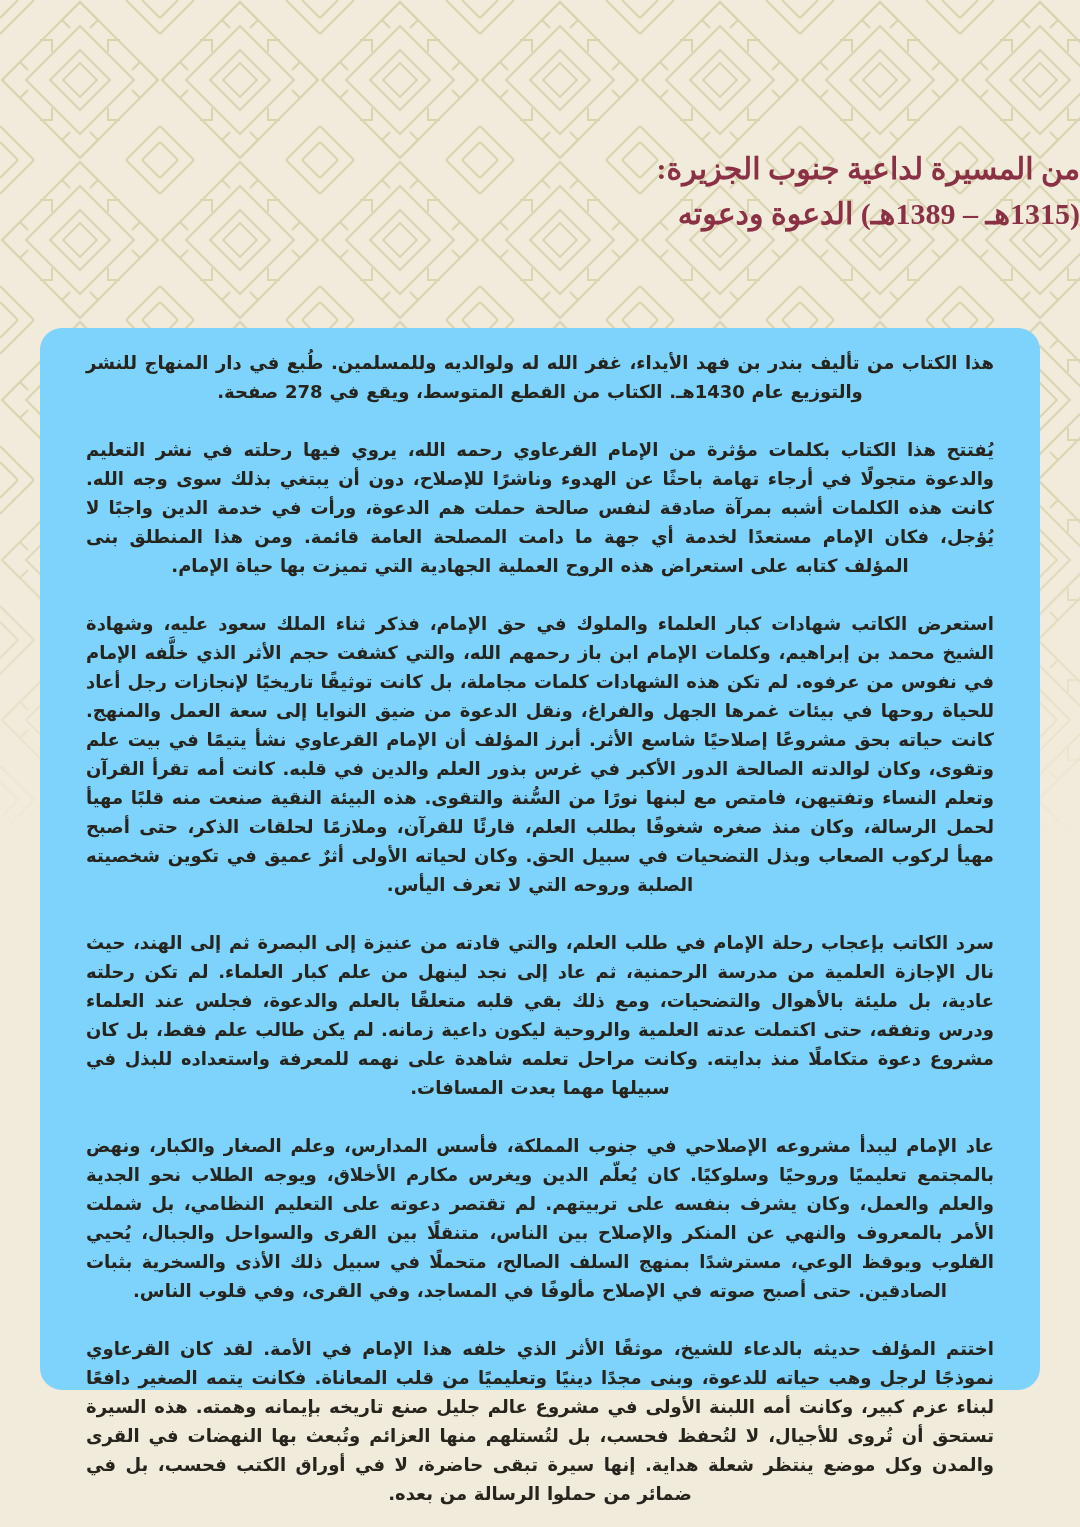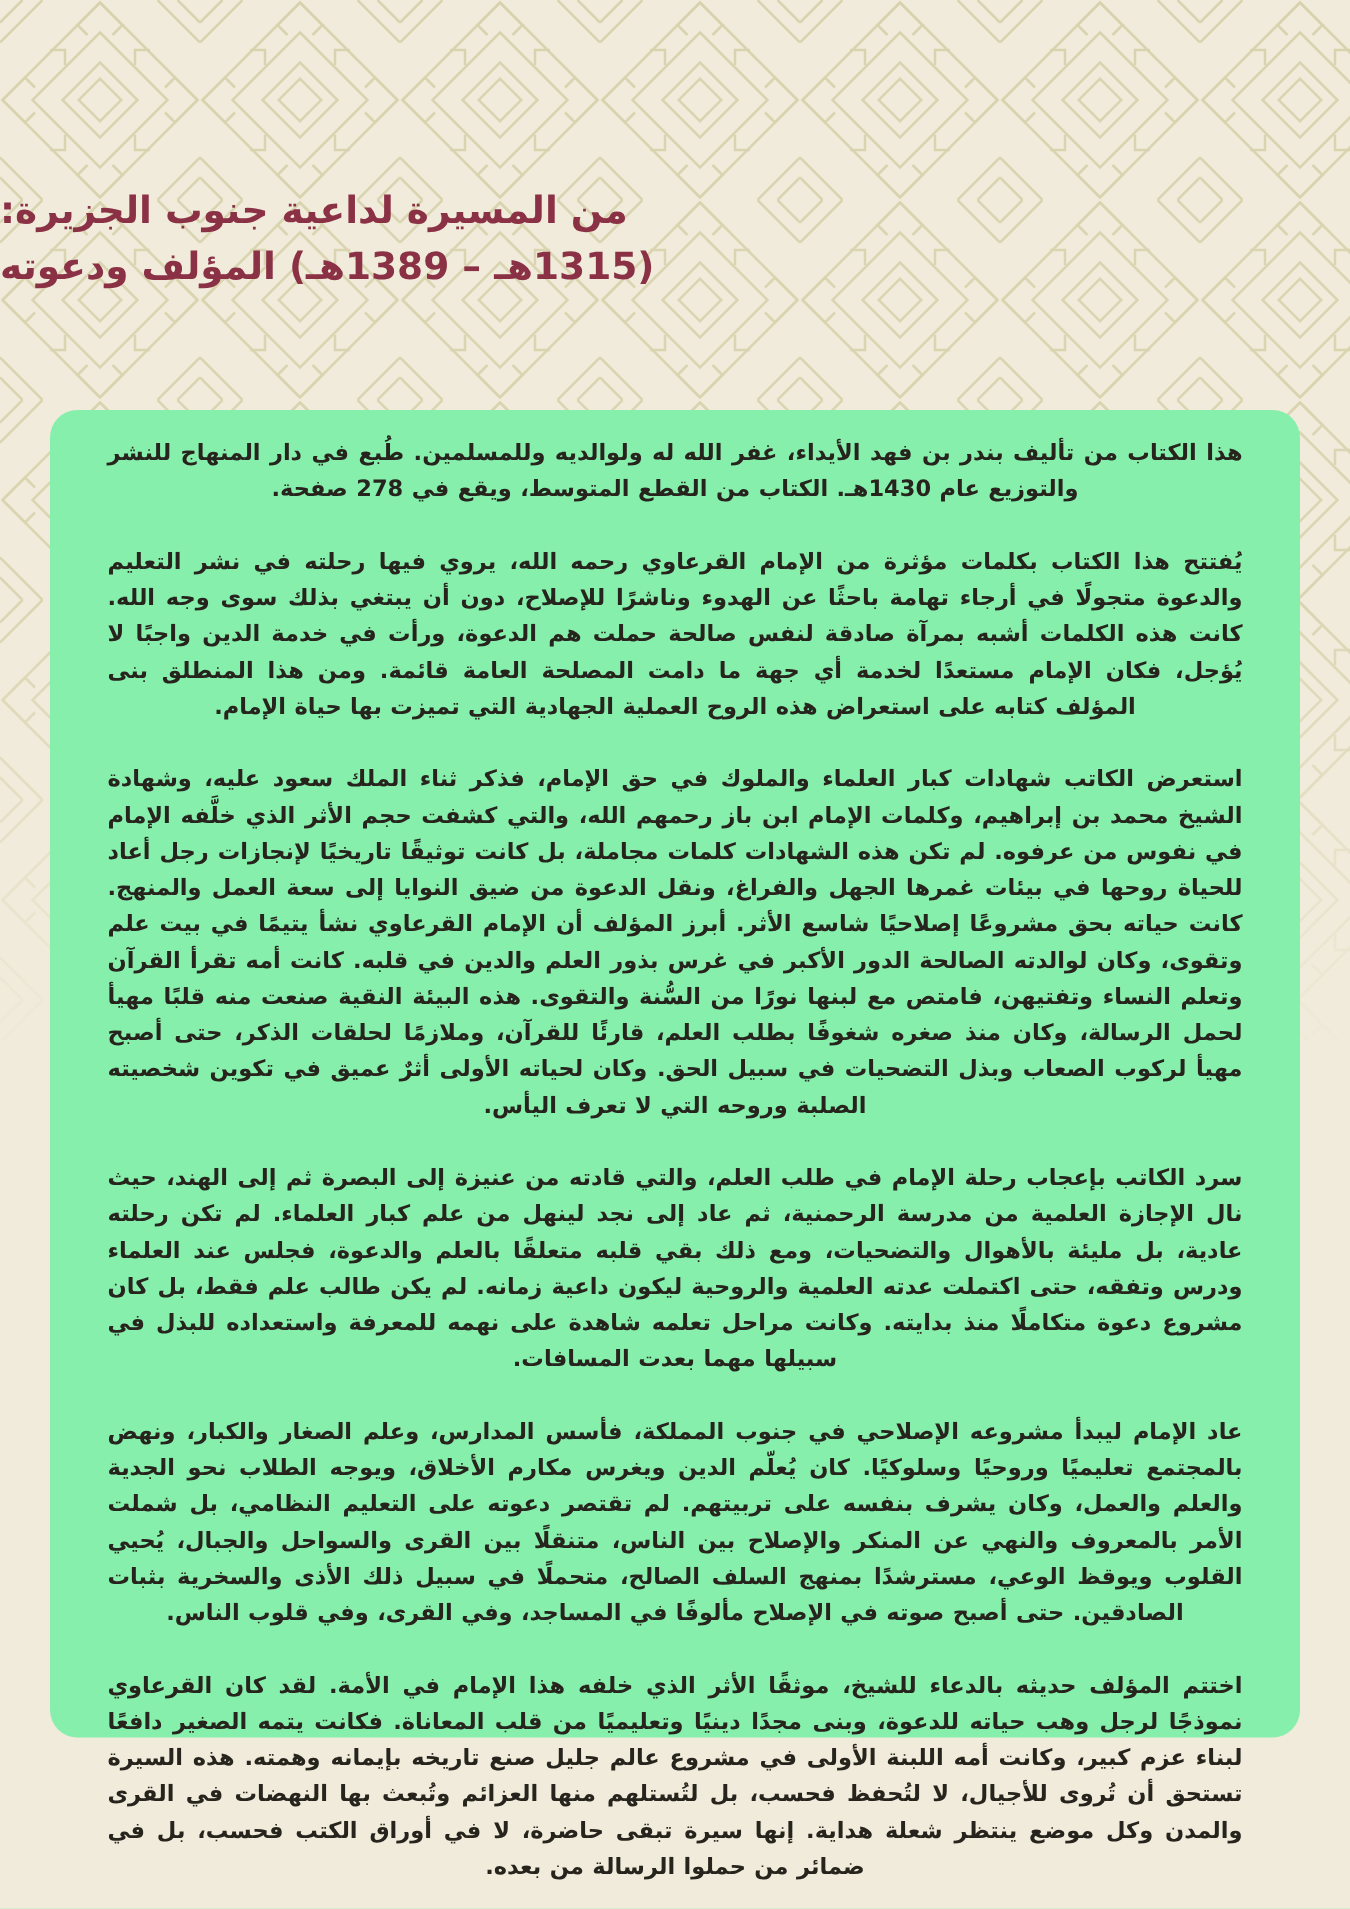--- a/index.html
+++ b/index.html
@@ -26,39 +26,40 @@
     left: 0;
     width: 1080px;
     height: 1527px;
     pointer-events: none;
   }
   .title-block {
     position: absolute;
     top: 146px;
     left: 0;
     width: 1080px;
-    text-align: left;
+    text-align: right;
     direction: rtl;
     font-weight: bold;
     font-size: 30px;
     line-height: 45px;
     letter-spacing: 0;
     color: #8b3145;
     z-index: 3;
+    font-family: Liberation Serif, serif;
   }
   .title-block .tline {
     display: block;
   }
   .article-panel {
     position: absolute;
     top: 328px;
     left: 40px;
     width: 1000px;
     height: 1062px;
-    background: #86efac;
+    background: #7dd3fc;
     border-radius: 22px;
     z-index: 2;
     box-sizing: border-box;
     padding: 20px 46px 20px 46px;
   }
   .article-panel p {
     margin: 0 0 29px 0;
     direction: rtl;
     text-align: justify;
     text-align-last: center;
@@ -98,21 +99,21 @@
       </linearGradient>
       <mask id="fadeMask">
         <rect x="0" y="0" width="1080" height="1527" fill="url(#fadeGrad)"></rect>
       </mask>
     </defs>
     <rect x="0" y="0" width="1080" height="1527" fill="url(#geo)" mask="url(#fadeMask)"></rect>
   </svg>
 
   <div class="title-block">
     <span class="tline">من المسيرة لداعية جنوب الجزيرة:</span>
-    <span class="tline">(1315هـ – 1389هـ) المؤلف ودعوته</span>
+    <span class="tline">(1315هـ – 1389هـ) الدعوة ودعوته</span>
   </div>
 
   <div class="article-panel">
     <p>هذا الكتاب من تأليف بندر بن فهد الأيداء، غفر الله له ولوالديه وللمسلمين. طُبع في دار المنهاج للنشر والتوزيع عام 1430هـ. الكتاب من القطع المتوسط، ويقع في 278 صفحة.</p>
     <p>يُفتتح هذا الكتاب بكلمات مؤثرة من الإمام القرعاوي رحمه الله، يروي فيها رحلته في نشر التعليم والدعوة متجولًا في أرجاء تهامة باحثًا عن الهدوء وناشرًا للإصلاح، دون أن يبتغي بذلك سوى وجه الله. كانت هذه الكلمات أشبه بمرآة صادقة لنفس صالحة حملت هم الدعوة، ورأت في خدمة الدين واجبًا لا يُؤجل، فكان الإمام مستعدًا لخدمة أي جهة ما دامت المصلحة العامة قائمة. ومن هذا المنطلق بنى المؤلف كتابه على استعراض هذه الروح العملية الجهادية التي تميزت بها حياة الإمام.</p>
     <p>استعرض الكاتب شهادات كبار العلماء والملوك في حق الإمام، فذكر ثناء الملك سعود عليه، وشهادة الشيخ محمد بن إبراهيم، وكلمات الإمام ابن باز رحمهم الله، والتي كشفت حجم الأثر الذي خلَّفه الإمام في نفوس من عرفوه. لم تكن هذه الشهادات كلمات مجاملة، بل كانت توثيقًا تاريخيًا لإنجازات رجل أعاد للحياة روحها في بيئات غمرها الجهل والفراغ، ونقل الدعوة من ضيق النوايا إلى سعة العمل والمنهج. كانت حياته بحق مشروعًا إصلاحيًا شاسع الأثر. أبرز المؤلف أن الإمام القرعاوي نشأ يتيمًا في بيت علم وتقوى، وكان لوالدته الصالحة الدور الأكبر في غرس بذور العلم والدين في قلبه. كانت أمه تقرأ القرآن وتعلم النساء وتفتيهن، فامتص مع لبنها نورًا من السُّنة والتقوى. هذه البيئة النقية صنعت منه قلبًا مهيأ لحمل الرسالة، وكان منذ صغره شغوفًا بطلب العلم، قارئًا للقرآن، وملازمًا لحلقات الذكر، حتى أصبح مهيأ لركوب الصعاب وبذل التضحيات في سبيل الحق. وكان لحياته الأولى أثرٌ عميق في تكوين شخصيته الصلبة وروحه التي لا تعرف اليأس.</p>
     <p>سرد الكاتب بإعجاب رحلة الإمام في طلب العلم، والتي قادته من عنيزة إلى البصرة ثم إلى الهند، حيث نال الإجازة العلمية من مدرسة الرحمنية، ثم عاد إلى نجد لينهل من علم كبار العلماء. لم تكن رحلته عادية، بل مليئة بالأهوال والتضحيات، ومع ذلك بقي قلبه متعلقًا بالعلم والدعوة، فجلس عند العلماء ودرس وتفقه، حتى اكتملت عدته العلمية والروحية ليكون داعية زمانه. لم يكن طالب علم فقط، بل كان مشروع دعوة متكاملًا منذ بدايته. وكانت مراحل تعلمه شاهدة على نهمه للمعرفة واستعداده للبذل في سبيلها مهما بعدت المسافات.</p>
     <p>عاد الإمام ليبدأ مشروعه الإصلاحي في جنوب المملكة، فأسس المدارس، وعلم الصغار والكبار، ونهض بالمجتمع تعليميًا وروحيًا وسلوكيًا. كان يُعلّم الدين ويغرس مكارم الأخلاق، ويوجه الطلاب نحو الجدية والعلم والعمل، وكان يشرف بنفسه على تربيتهم. لم تقتصر دعوته على التعليم النظامي، بل شملت الأمر بالمعروف والنهي عن المنكر والإصلاح بين الناس، متنقلًا بين القرى والسواحل والجبال، يُحيي القلوب ويوقظ الوعي، مسترشدًا بمنهج السلف الصالح، متحملًا في سبيل ذلك الأذى والسخرية بثبات الصادقين. حتى أصبح صوته في الإصلاح مألوفًا في المساجد، وفي القرى، وفي قلوب الناس.</p>
     <p>اختتم المؤلف حديثه بالدعاء للشيخ، موثقًا الأثر الذي خلفه هذا الإمام في الأمة. لقد كان القرعاوي نموذجًا لرجل وهب حياته للدعوة، وبنى مجدًا دينيًا وتعليميًا من قلب المعاناة. فكانت يتمه الصغير دافعًا لبناء عزم كبير، وكانت أمه اللبنة الأولى في مشروع عالم جليل صنع تاريخه بإيمانه وهمته. هذه السيرة تستحق أن تُروى للأجيال، لا لتُحفظ فحسب، بل لتُستلهم منها العزائم وتُبعث بها النهضات في القرى والمدن وكل موضع ينتظر شعلة هداية. إنها سيرة تبقى حاضرة، لا في أوراق الكتب فحسب، بل في ضمائر من حملوا الرسالة من بعده.</p>
   </div>

